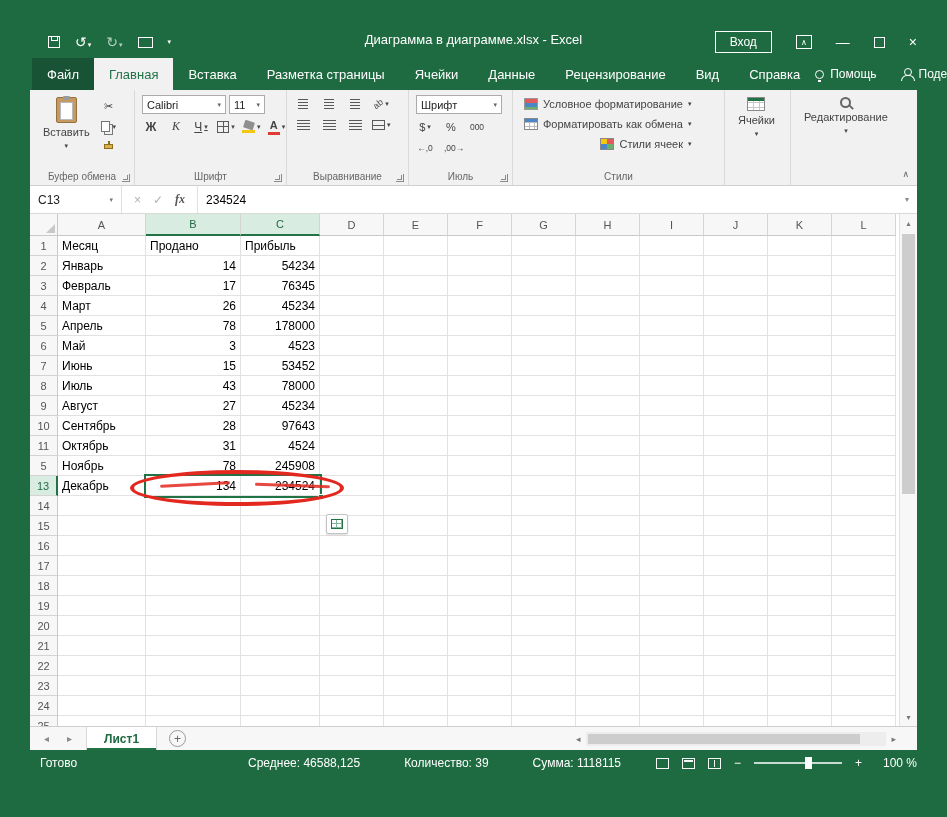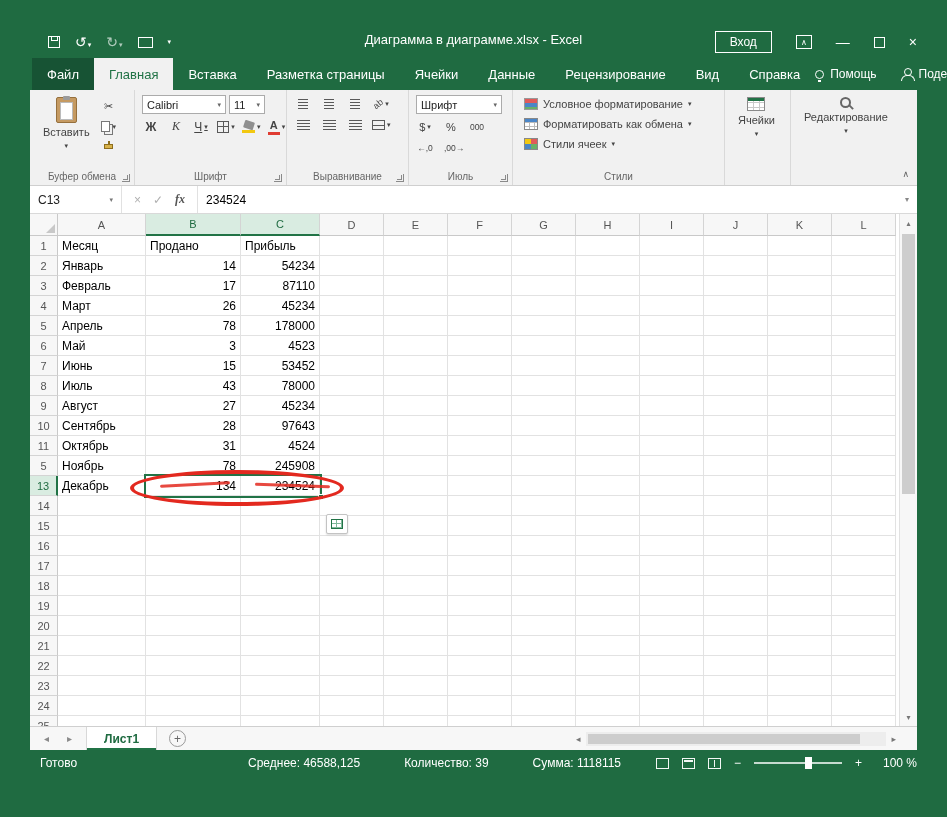--- a/index.html
+++ b/index.html
@@ -65,21 +65,21 @@
     background-size:1px 100%,100% 1px; background-position:center,center; background-repeat:no-repeat; }
   .ic-bucket { width:10px; height:8px; background:#8f8f8f; transform:rotate(18deg); border-radius:1px; }
   .colorstrip { display:flex; flex-direction:column; align-items:center; gap:1px; }
   .strip-y { width:13px; height:3px; background:#f2c811; }
   .strip-r { width:12px; height:3px; background:#e03c32; }
   .ic-lines { width:13px; height:10px; background:repeating-linear-gradient(to bottom,#595959 0 1px,transparent 1px 3px); }
   .ic-lines.sm { width:10px; }
   .ic-merge { width:13px; height:10px; border:1px solid #595959; background:linear-gradient(transparent 4px,#595959 4px,#595959 5px,transparent 5px); }
   .ic-orient { font-size:9px; transform:rotate(-40deg); color:#444; }
   .tinytxt { font-size:8.5px; color:#444; letter-spacing:0; }
-  .styles-col { display:flex; flex-direction:column; gap:2px; }
+  .styles-col { display:flex; flex-direction:column; gap:2px;align-items:flex-end; }
   .stylebtn { display:flex; align-items:center; gap:5px; height:18px; padding:0 4px; white-space:nowrap; }
   .ic-cf { width:14px; height:12px; background:linear-gradient(to bottom,#e05a5a 0 4px,#4a86c8 4px 8px,#67b168 8px 12px); border:1px solid #999; }
   .ic-ft { width:14px; height:12px; border:1px solid #888; background:
       linear-gradient(#4a86c8 0 3px, transparent 3px),
       repeating-linear-gradient(to bottom, transparent 0 3px, #bbb 3px 4px),
       repeating-linear-gradient(to right, transparent 0 4px, #bbb 4px 5px); background-color:#fff; }
   .ic-cs { width:14px; height:12px; border:1px solid #888;
       background-image:linear-gradient(90deg,#f2c811 50%,#e05a5a 50%),linear-gradient(90deg,#4a86c8 50%,#67b168 50%);
       background-size:100% 50%; background-position:top,bottom; background-repeat:no-repeat; }
   .ic-cells { width:18px; height:14px; border:1px solid #8a8a8a; background-color:#fff;
@@ -426,21 +426,21 @@
         <div class="cell" style="width: 64px;"></div>
         <div class="cell" style="width: 64px;"></div>
         <div class="cell" style="width: 64px;"></div>
         <div class="cell" style="width: 64px;"></div>
         <div class="cell" style="width: 64px;"></div>
       </div>
       <div class="gridrow">
         <div class="rowhdr">3</div>
         <div class="cell" style="width: 88px;">Февраль</div>
         <div class="cell num" style="width: 95px;">17</div>
-        <div class="cell num" style="width: 79px;">87110</div>
+        <div class="cell num" style="width: 79px;">76345</div>
         <div class="cell" style="width: 64px;"></div>
         <div class="cell" style="width: 64px;"></div>
         <div class="cell" style="width: 64px;"></div>
         <div class="cell" style="width: 64px;"></div>
         <div class="cell" style="width: 64px;"></div>
         <div class="cell" style="width: 64px;"></div>
         <div class="cell" style="width: 64px;"></div>
         <div class="cell" style="width: 64px;"></div>
         <div class="cell" style="width: 64px;"></div>
       </div>

